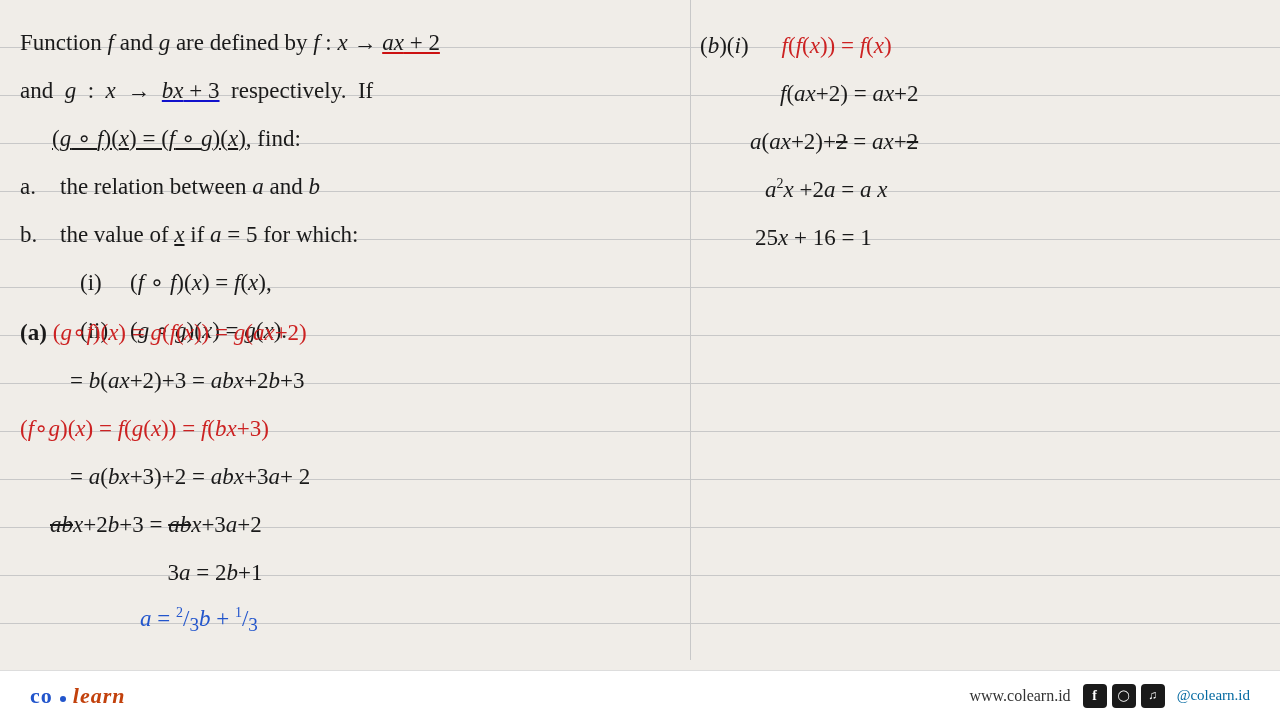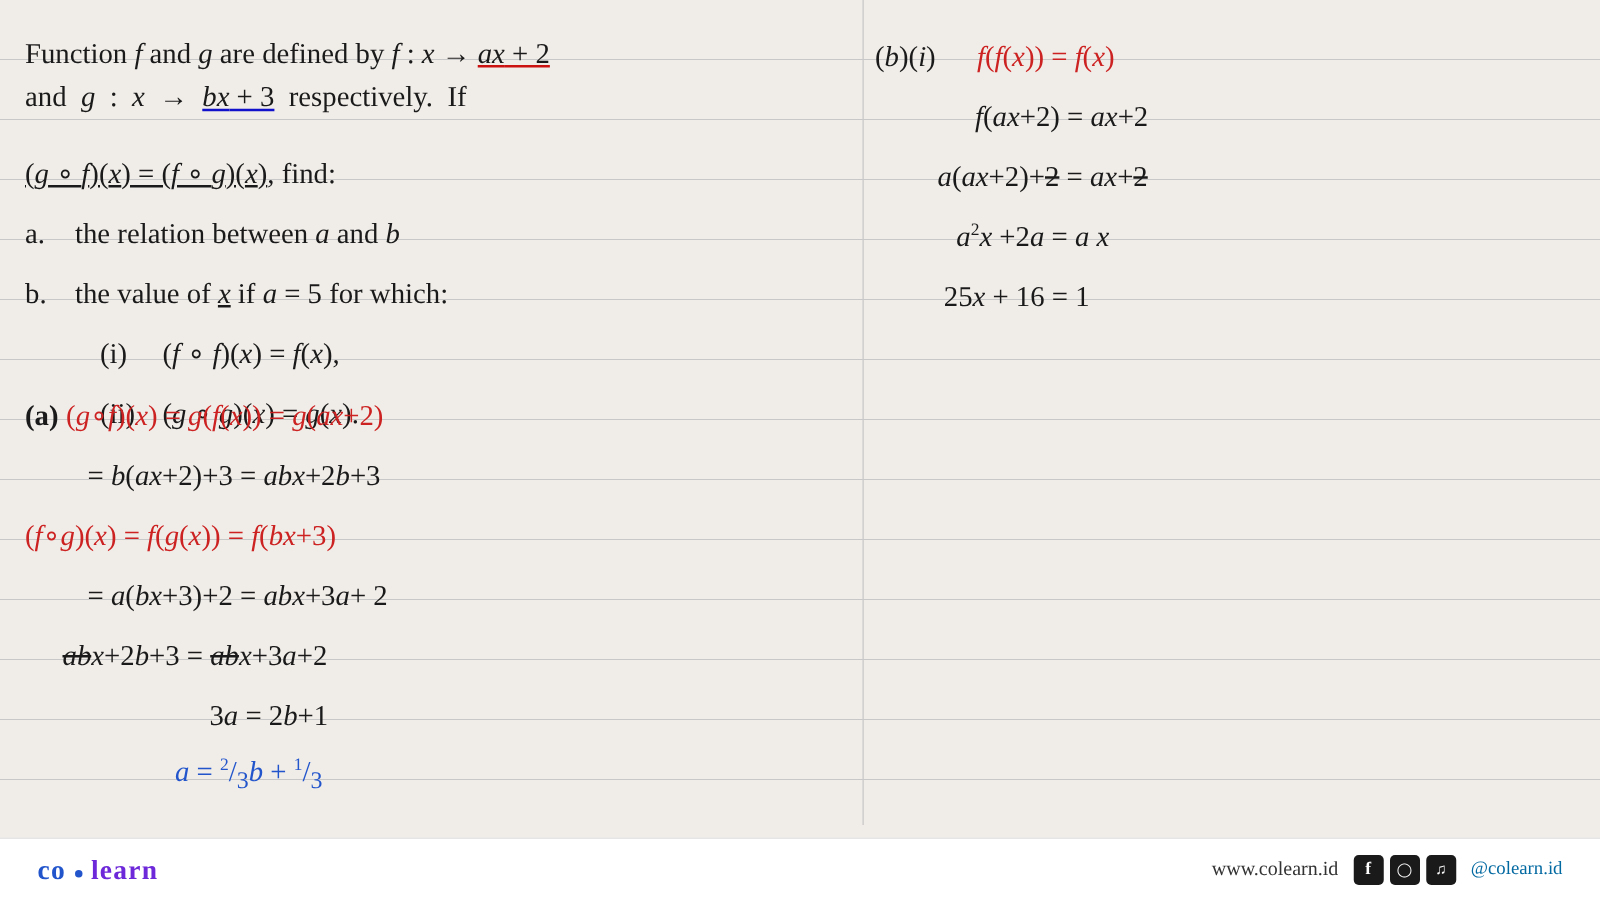--- a/index.html
+++ b/index.html
@@ -106,25 +106,25 @@
   <div class="content-area">
 
     <div class="divider"></div>
 
     <div class="left-panel">
 
       <div style="position:absolute; top:8px; left:0; font-size:23px; line-height:1.0; color:#1a1a1a;">
         <div style="height:48px; display:flex; align-items:center;">
           <span>Function <em>f</em> and <em>g</em> are defined by <em>f</em> : <em>x</em> → <span style="text-decoration:underline; text-decoration-color:#cc1111;"><em>ax</em> + 2</span></span>
         </div>
-        <div style="height:48px; display:flex; align-items:flex-start;">
+        <div style="height:48px; display:flex; align-items:center;">
           <span>and &nbsp;<em>g</em> &nbsp;: &nbsp;<em>x</em> &nbsp;→ &nbsp;<span style="text-decoration:underline; text-decoration-color:#1111cc;"><em>bx</em> + 3</span> &nbsp;respectively. &nbsp;If</span>
         </div>
         <div style="height:48px; display:flex; align-items:center;">
-          <span style="text-decoration:underline; text-decoration-color:#1a1a1a;">(<em>g</em> ∘ <em>f</em>)(<em>x</em>) = (<em>f</em> ∘ <em>g</em>)(<em>x</em>)</span>
+          <span style="text-decoration:underline; text-decoration-color:#1a1a1a;margin-left:32px;">(<em>g</em> ∘ <em>f</em>)(<em>x</em>) = (<em>f</em> ∘ <em>g</em>)(<em>x</em>)</span>
             <span>, find:</span>
         </div>
 
         <div style="height:48px; display:flex; align-items:center;">
           <span style="width:40px; display:inline-block;">a.</span>
           <span>the relation between <em>a</em> and <em>b</em></span>
         </div>
 
         <div style="height:48px; display:flex; align-items:center;">
           <span style="width:40px; display:inline-block;">b.</span>
@@ -197,21 +197,21 @@
       </div>
 
     </div>
 
   </div>
 
   <div class="footer">
     <div>
       <span style="font-size:22px; font-weight:bold; color:#2255cc; letter-spacing:1px;">co</span>
       <span style="display:inline-block; width:6px; height:6px; background:#2255cc; border-radius:50%; margin:0 3px; vertical-align:middle;"></span>
-      <span style="font-size:22px; font-weight:bold; color:#6d28d9; letter-spacing:1px;">learn</span>
+      <span style="font-size:22px; font-weight:bold; color:#c2410c; letter-spacing:1px;font-style:italic;">learn</span>
     </div>
 
     <div class="footer-right">
       <span class="footer-url">www.colearn.id</span>
       <div style="display:flex; align-items:center; gap:5px;">
 
         <div style="width:24px; height:24px; background:#1a1a1a; border-radius:4px; display:inline-flex; align-items:center; justify-content:center; color:white; font-size:14px; font-weight:bold;">f</div>
 
         <div style="width:24px; height:24px; background:#1a1a1a; border-radius:4px; display:inline-flex; align-items:center; justify-content:center; color:white; font-size:11px;">◯</div>
 

